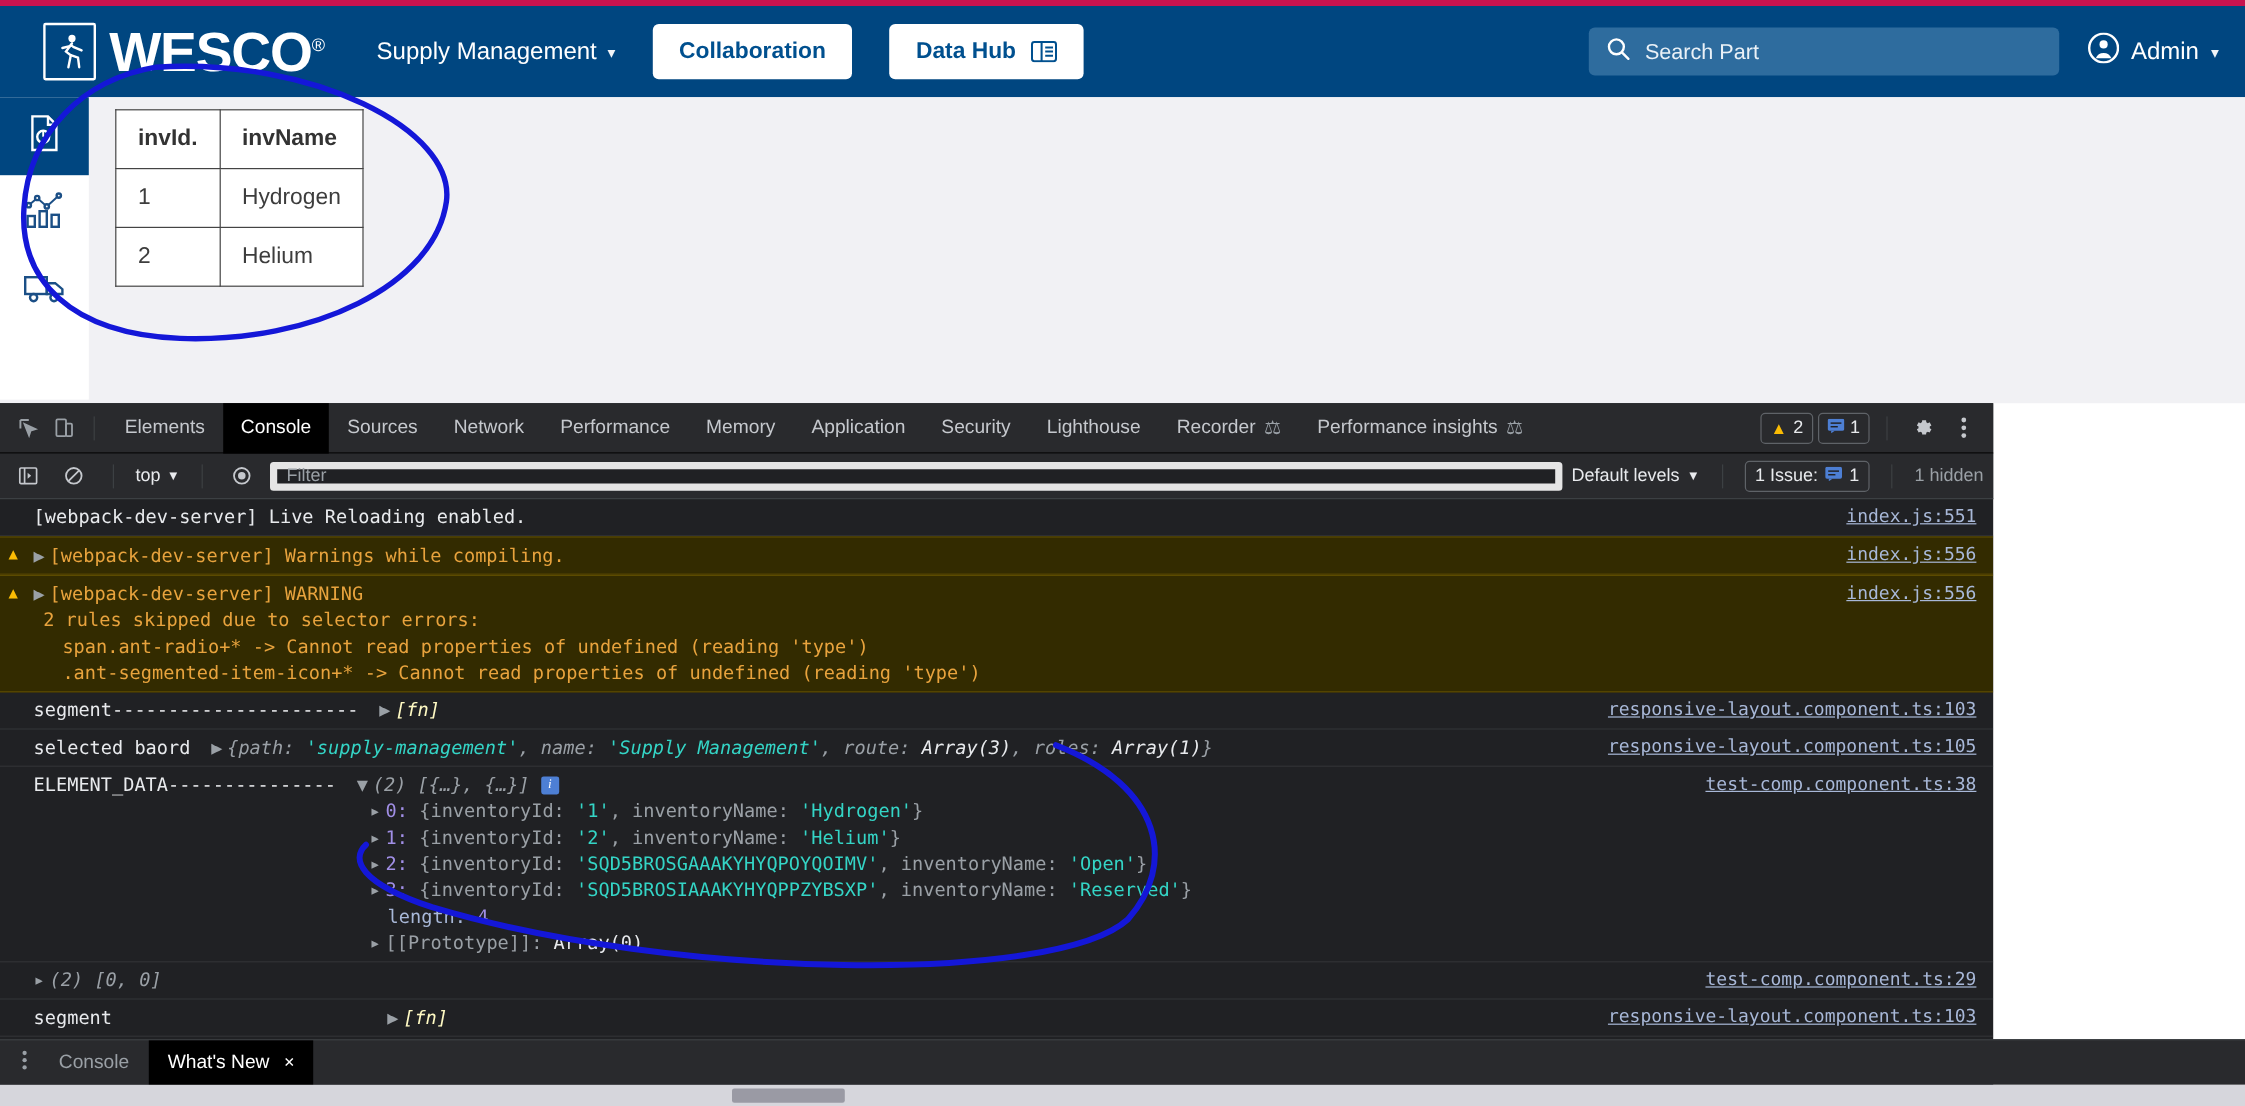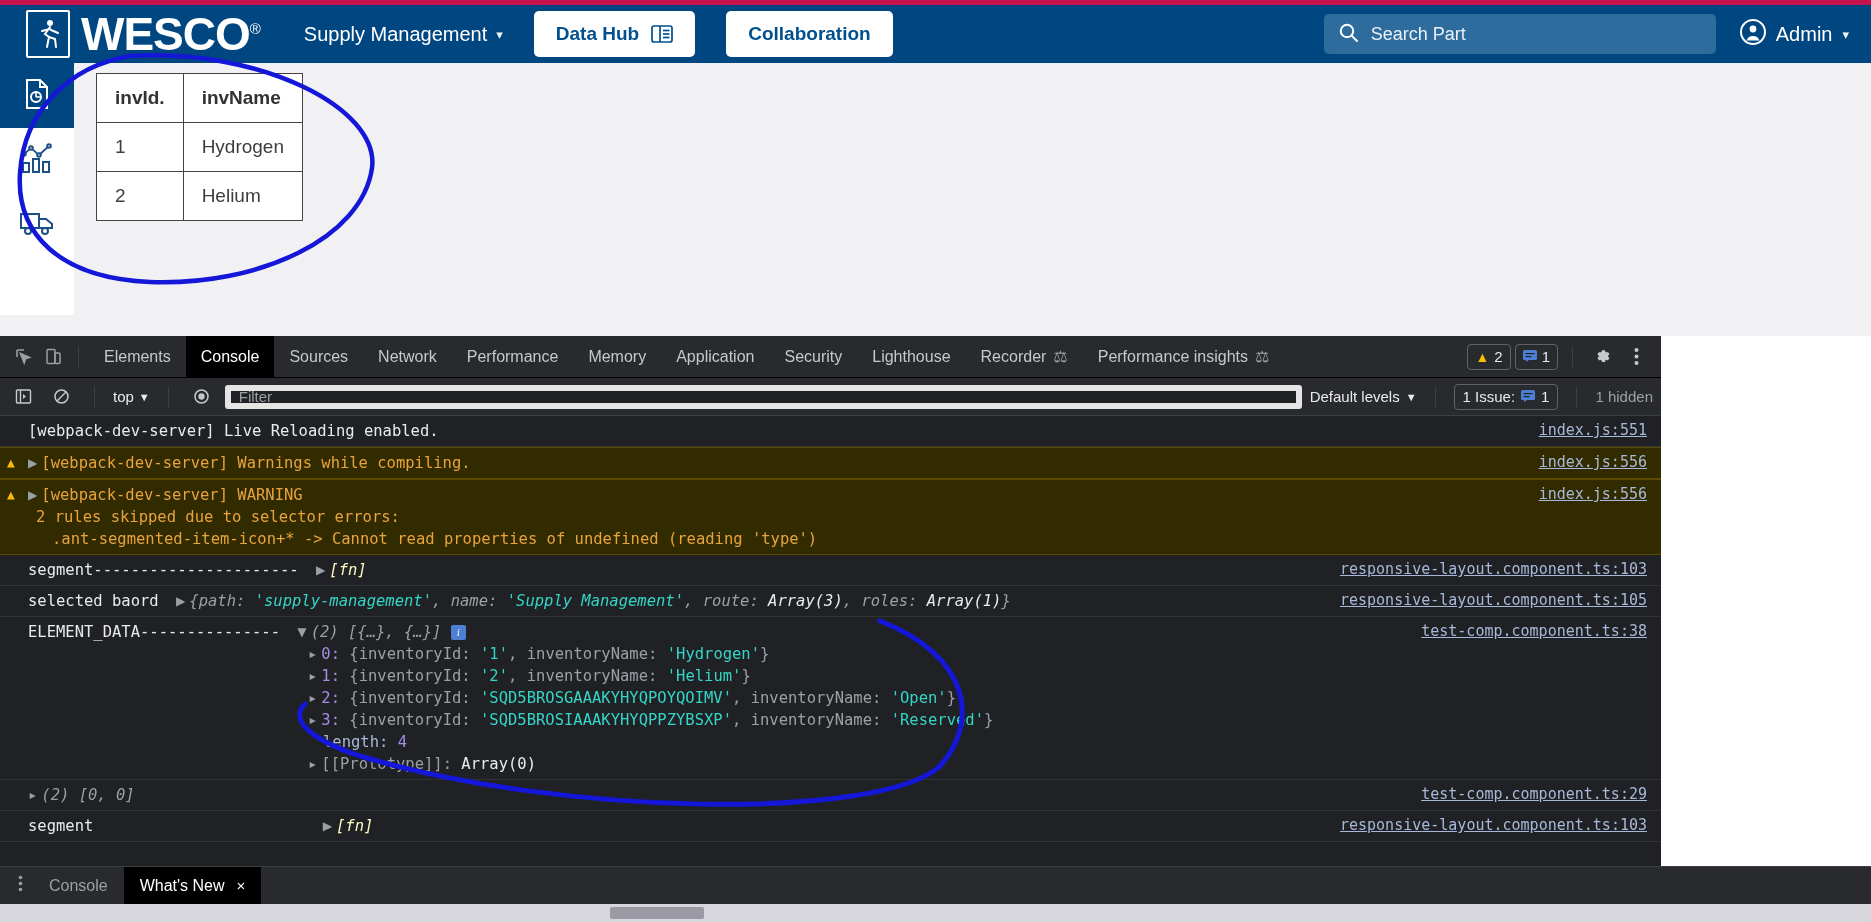--- a/index.html
+++ b/index.html
@@ -8,22 +8,22 @@
     font-family: "Liberation Sans", sans-serif;
     overflow: hidden;
     background: #ffffff;
   }
   #app { position: relative; width: 1871px; height: 922px; }
 
   
   .page { position: absolute; left:0; top:0; width:1871px; height:336px; background:#f1f1f4; overflow:hidden;}
   .accent-bar { height: 5px; background: #c8134f; width: 100%; }
   .topnav {
-    height: 58px; background: #004680; display: flex; align-items: center;
-    padding-left: 26px; padding-right: 22px;
+    height: 76px; background: #004680; display: flex; align-items: center;
+    padding-left: 36px; padding-right: 22px;
   }
   .logo-wrap { display: flex; align-items: center; gap: 11px; }
   .logo-mark {
     width: 44px; height: 48px; border: 2px solid #ffffff; border-radius: 2px;
     display:flex; align-items:center; justify-content:center; color:#fff;
   }
   .logo-text {
     color: #ffffff; font-size: 46px; font-weight: 700; letter-spacing: -1px;
     line-height: 1; position: relative; font-family: "Liberation Sans", sans-serif;
   }
@@ -171,34 +171,34 @@
         </div>
         <div class="logo-text"><span>WESCO</span><span class="reg">®</span></div>
       </div>
 
       <div class="nav-drop">
         <span>Supply Management</span>
         <span class="chev">▾</span>
       </div>
 
       <div class="nav-btn">
+        <span>Collaboration</span>
+      </div>
+
+      <div class="nav-btn">
         <span>Data Hub</span>
         <span class="hub-icon">
           <svg width="22" height="18" viewBox="0 0 22 18" fill="none" stroke="#00508f" stroke-width="1.7">
             <rect x="1" y="1" width="20" height="16" rx="2"></rect>
             <line x1="9" y1="1" x2="9" y2="17"></line>
             <line x1="12" y1="5.5" x2="18.5" y2="5.5"></line>
             <line x1="12" y1="9" x2="18.5" y2="9"></line>
             <line x1="12" y1="12.5" x2="18.5" y2="12.5"></line>
           </svg>
         </span>
-      </div>
-
-      <div class="nav-btn">
-        <span>Collaboration</span>
       </div>
 
       <div class="search-box">
         <span>
           <svg width="21" height="21" viewBox="0 0 21 21" fill="none" stroke="#ffffff" stroke-width="2">
             <circle cx="9" cy="9" r="6.2"></circle>
               <line x1="13.6" y1="13.6" x2="19" y2="19" stroke-linecap="round"></line>
           </svg>
         </span>
         <span class="ph">Search Part</span>
@@ -426,20 +426,21 @@
       <div class="row warn">
         <span class="wicon">▲</span>
         <span class="tri">▶</span><span>[webpack-dev-server] Warnings while compiling.</span>
         <span class="src">index.js:556</span>
       </div>
 
       <div class="row warn">
         <span class="wicon">▲</span>
         <span class="tri">▶</span><span>[webpack-dev-server] WARNING</span>
         <div style="padding-left:8px;">2 rules skipped due to selector errors:</div>
+        <div style="padding-left:24px;">span.ant-radio+* -&gt; Cannot read properties of undefined (reading 'type')</div>
         <div style="padding-left:24px;">.ant-segmented-item-icon+* -&gt; Cannot read properties of undefined (reading 'type')</div>
         <span class="src">index.js:556</span>
       </div>
 
       <div class="row">
         <span class="white">segment----------------------</span>
         <span class="tri" style="margin-left:8px;">▶</span><span class="fn">[fn]</span>
         <span class="src">responsive-layout.component.ts:103</span>
       </div>
 

